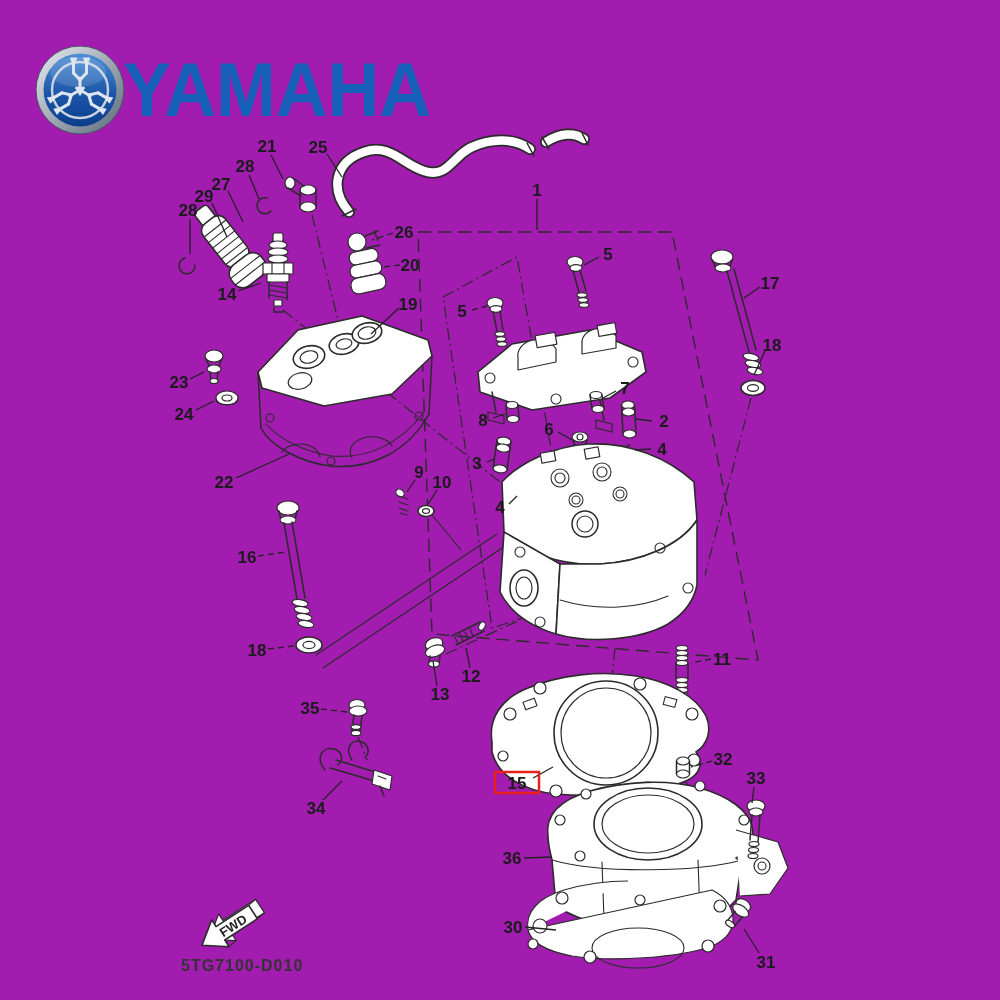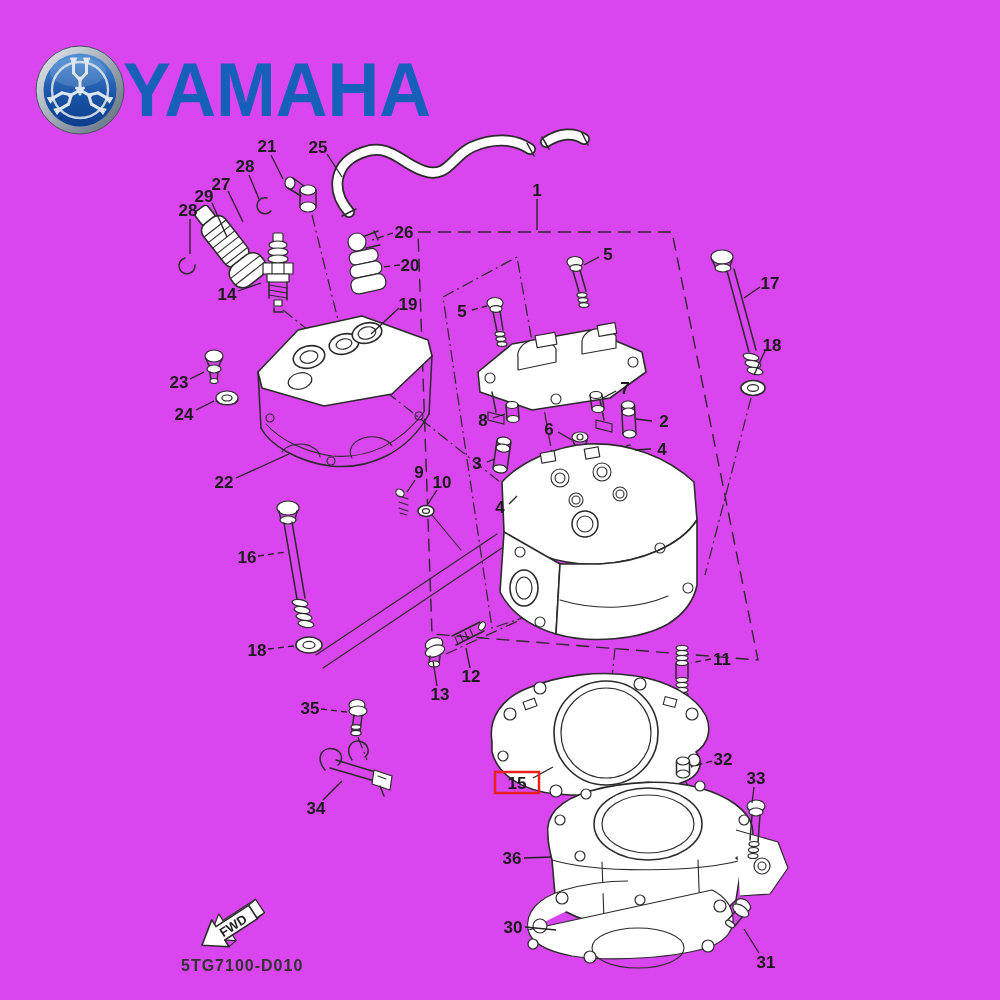--- a/index.html
+++ b/index.html
@@ -1,16 +1,16 @@
 <!DOCTYPE html>
 <html><head>
 <meta charset="utf-8">
 <style>
   html,body{margin:0;padding:0;background:#fff;}
-  #page{position:relative;width:1000px;height:1000px;background:#d946ef;overflow:hidden;
+  #page{position:relative;width:1000px;height:1000px;background:#a21caf;overflow:hidden;
         font-family:"Liberation Sans",sans-serif;}
   svg{position:absolute;left:0;top:0;}
   .ln{stroke:#2b2b2b;fill:none;stroke-width:1.5;stroke-linecap:round;stroke-linejoin:round;}
   .thin{stroke:#2b2b2b;fill:none;stroke-width:1.1;stroke-linecap:round;}
   .wf{fill:#ffffff;stroke:#2b2b2b;stroke-width:1.6;stroke-linejoin:round;}
   .wf2{fill:#ffffff;stroke:#2b2b2b;stroke-width:1.2;stroke-linejoin:round;}
   .dash{stroke:#2b2b2b;fill:none;stroke-width:1.4;stroke-dasharray:13 7;}
   .dashdot{stroke:#2b2b2b;fill:none;stroke-width:1.2;stroke-dasharray:12 4 2 4;}
   .tube-o{stroke:#2b2b2b;stroke-width:12;fill:none;stroke-linecap:round;}
   .tube-i{stroke:#ffffff;stroke-width:8.5;fill:none;stroke-linecap:round;}

